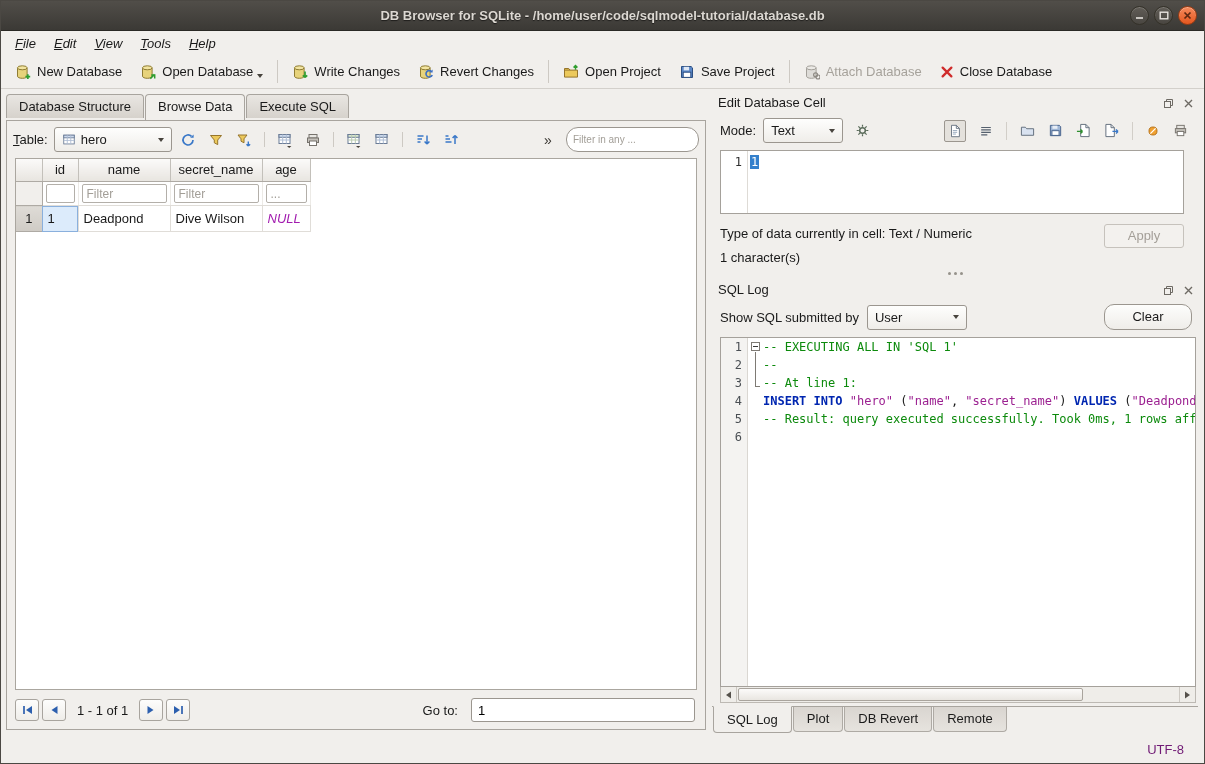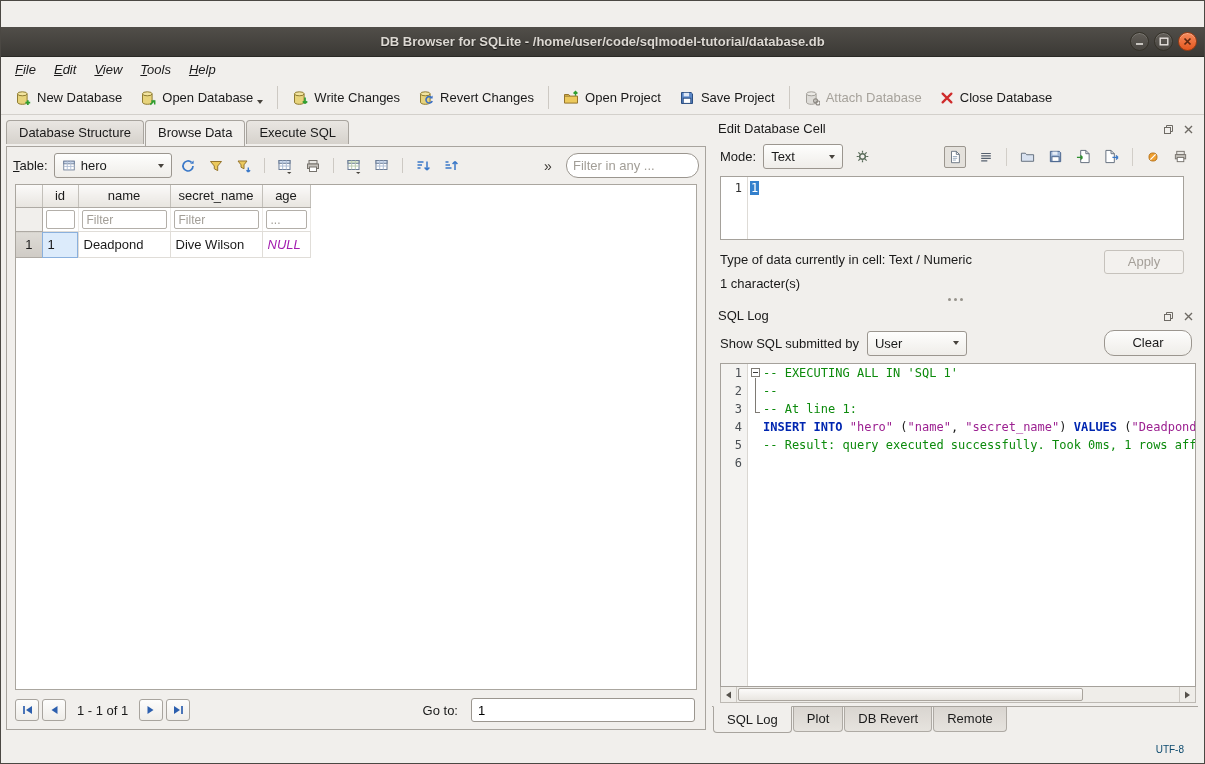--- a/index.html
+++ b/index.html
@@ -3,21 +3,21 @@
 <meta charset="utf-8">
 <style>
   * { box-sizing: border-box; margin: 0; padding: 0; }
   html, body { width: 1205px; height: 764px; overflow: hidden; }
   body { font-family: "Liberation Sans", sans-serif; background: #f1efec; color: #1a1a1a; }
 
   .app { width: 1205px; height: 764px; display: flex; flex-direction: column; border: 1px solid #4b4843; }
 
   
   .titlebar { height: 30px; flex: none; position: relative; display: flex; align-items: center; justify-content: center;
-    background: linear-gradient(#514e49, #3b3935); border-bottom: 1px solid #2a2925; margin-top: 26px; }
+    background: linear-gradient(#514e49, #3b3935); border-bottom: 1px solid #2a2925; }
   .titlebar .title { color: #dcd8d2; font-size: 13px; font-weight: bold; text-shadow: 0 1px 1px rgba(0,0,0,.55); }
   .win-controls { position: absolute; right: 7px; top: 5px; display: flex; gap: 5px; }
   .win-btn { width: 19px; height: 19px; border-radius: 50%; display: flex; align-items: center; justify-content: center; }
   .win-btn.min, .win-btn.max { background: linear-gradient(#615d57, #494playbook641); background: linear-gradient(#615d57, #494641); border: 1px solid #343128; box-shadow: inset 0 1px rgba(255,255,255,.18); }
   .win-btn.close { background: linear-gradient(#f68a5c, #e4571f); border: 1px solid #9e3c12; box-shadow: inset 0 1px rgba(255,255,255,.3); }
 
   
   .menubar { height: 24px; flex: none; display: flex; align-items: center; padding-left: 5px; background: #f1efec; }
   .menu-item { display: inline-block; padding: 3px 9px; font-size: 13px; font-style: italic; }
   .menu-item::first-letter { text-decoration: underline; }
@@ -48,21 +48,21 @@
   .browse-toolbar { display: flex; align-items: center; gap: 4px; padding: 6px 6px 4px 6px; }
   .bt-label { font-size: 13px; margin-right: 2px; }
   .bt-label::first-letter { text-decoration: underline; }
   .combo { height: 25px; display: flex; align-items: center; gap: 5px; padding: 0 7px;
     background: linear-gradient(#fefefd, #efede9); border: 1px solid #9b968f; border-radius: 3px; font-size: 13px; }
   .combo .combo-text { flex: 1; }
   .table-combo { width: 118px; }
   .icon-btn { height: 24px; min-width: 24px; display: flex; align-items: center; justify-content: center; border-radius: 3px; padding: 0 1px; }
   .overflow-btn { font-size: 14px; color: #3a3732; padding: 0 4px; }
   .filter-any { width: 133px; height: 25px; margin-left: 2px; border: 1px solid #9b968f; border-radius: 12px;
-    padding: 0 6px; font-size: 13px; font-family: "Liberation Sans", sans-serif; background: #fff; }
+    padding: 0 6px; font-size: 10px; font-family: "Liberation Sans", sans-serif; background: #fff; }
   input::placeholder { color: #a29e97; }
   .spacer { flex: 1; }
 
   
   .grid-wrap { flex: 1; margin: 2px 8px 4px 8px; border: 1px solid #aaa69f; background: #fff; overflow: hidden; }
   table.grid { border-collapse: collapse; table-layout: fixed; }
   .grid th { width: 92px; height: 22px; font-weight: normal; font-size: 13px; text-align: center; padding: 0 4px;
     background: linear-gradient(#fbfaf9, #e8e5e0); border-right: 1px solid #c3c0ba; border-bottom: 1px solid #aeaaa4; }
   .grid th.corner { width: 26px; }
   .grid th.col-id { width: 36px; }
@@ -143,21 +143,21 @@
     background: linear-gradient(#fcfbfa, #e9e6e1); border: 1px solid #a9a49d; border-radius: 2px; }
 
   .bottom-tabbar { flex: none; display: flex; align-items: flex-start; height: 30px; margin-top: 3px; padding-left: 1px;
     border-top: 1px solid #a8a49e; }
   .btab { font-size: 13px; background: linear-gradient(#d9d5d0, #e6e3de); border: 1px solid #aeaaa4; border-top: none;
     border-radius: 0 0 4px 4px; padding: 4px 13px 5px; margin-right: 1px; }
   .btab.active { background: #f1efec; border-color: #a8a49e; margin-top: -1px; border-top: 1px solid #f1efec; padding-top: 5px; }
 
   
   .statusbar { height: 27px; flex: none; display: flex; align-items: center; justify-content: flex-end;
-    padding-right: 20px; background: #f1efec; color: #0c4a6e; font-size: 10px; }
+    padding-right: 20px; background: #f1efec; color: #701a75; font-size: 13px; }
 
   svg { display: block; }
 </style>
 </head>
 <body>
 
 <div class="app">
 
   <div class="titlebar">
     <div class="title">DB Browser for SQLite - /home/user/code/sqlmodel-tutorial/database.db</div>

